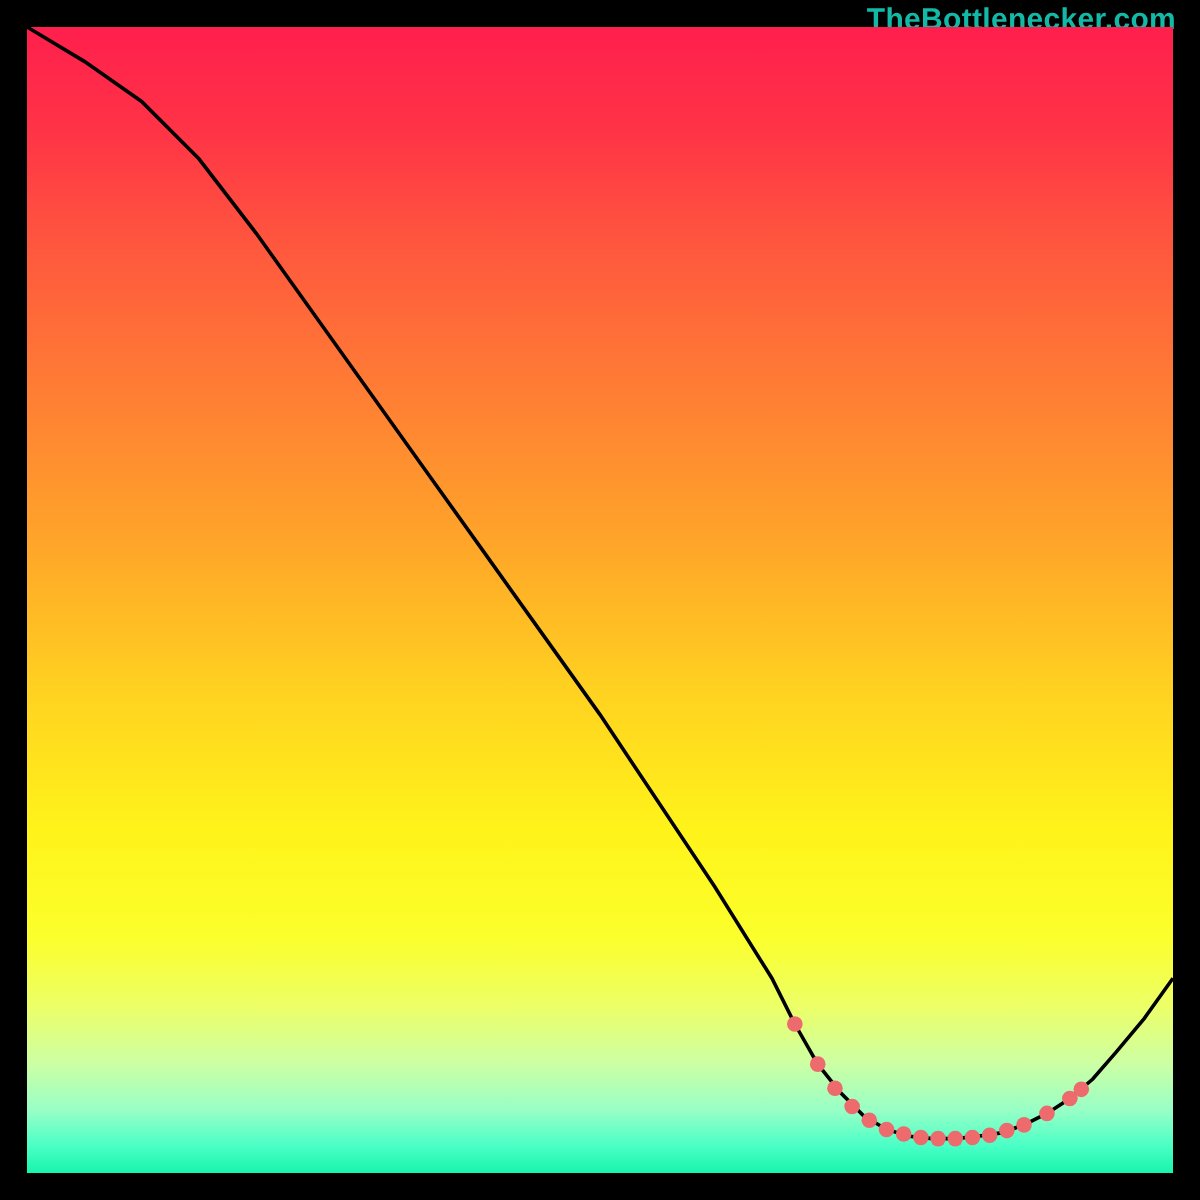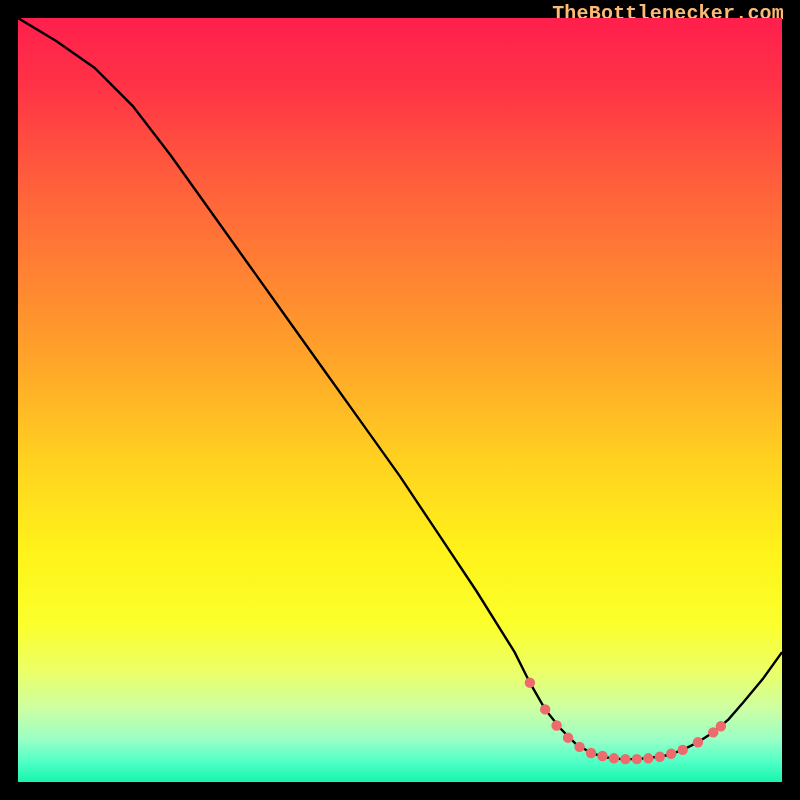--- a/index.html
+++ b/index.html
@@ -20,24 +20,24 @@
     position: absolute;
     left: 18px;
     top: 18px;
     width: 764px;
     height: 764px;
   }
   .watermark {
     position: absolute;
     top: 2px;
     right: 16px;
-    font-family: Liberation Mono, monospace;
+    font-family: Liberation Sans, sans-serif;
     font-size: 20px;
     font-weight: 600;
-    color: #fdba74;
+    color: #14b8a6;
     letter-spacing: 0.2px;
   }
   svg { display: block; }
 </style>
 </head>
 <body>
 
 <div class="stage">
 
   <div class="watermark">TheBottlenecker.com</div>

